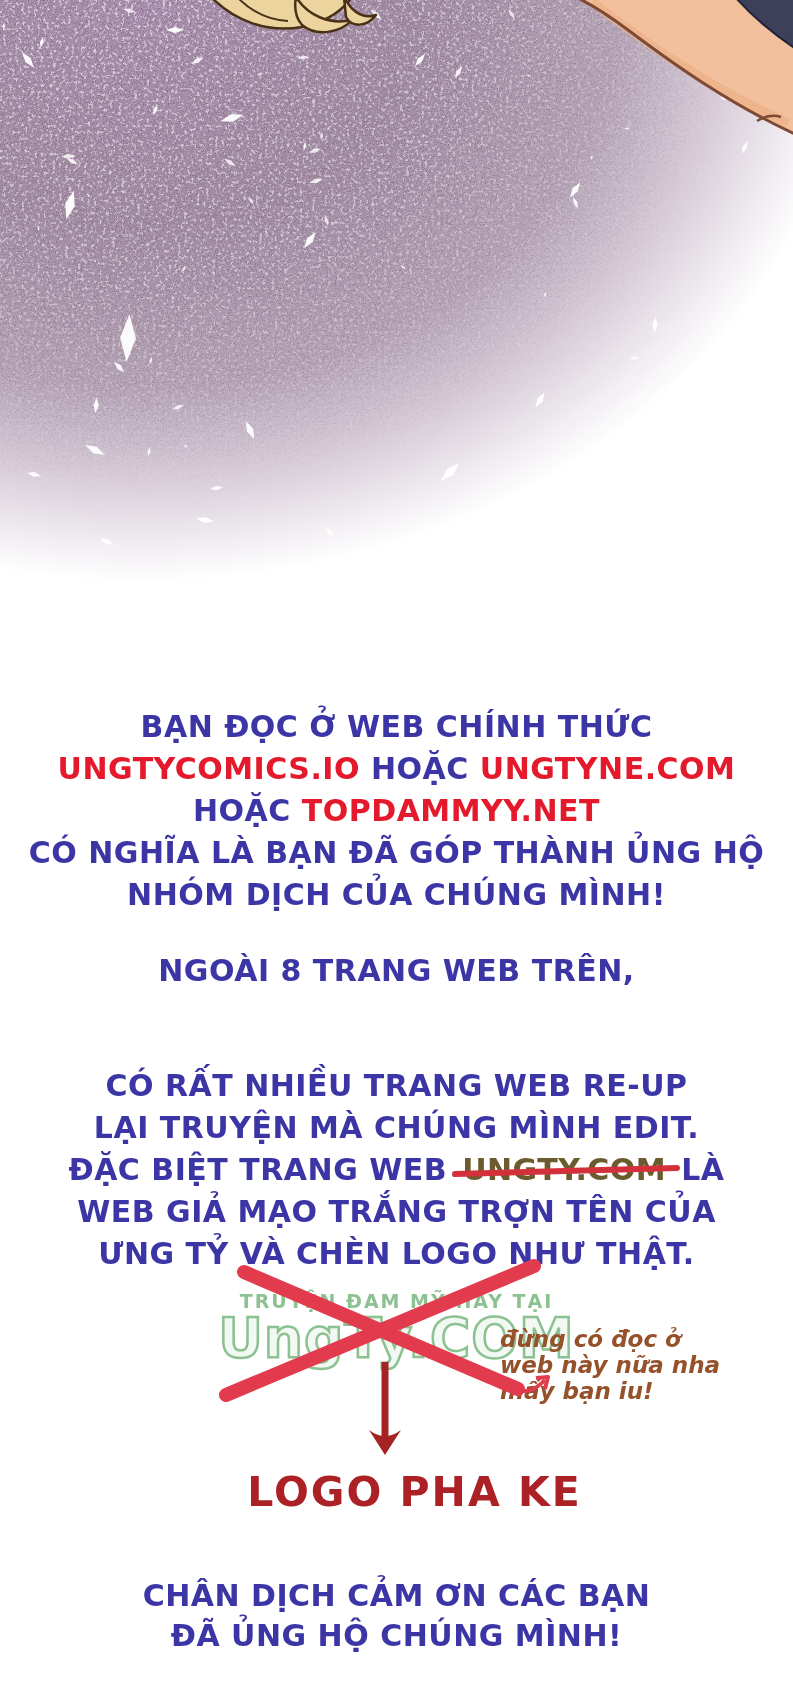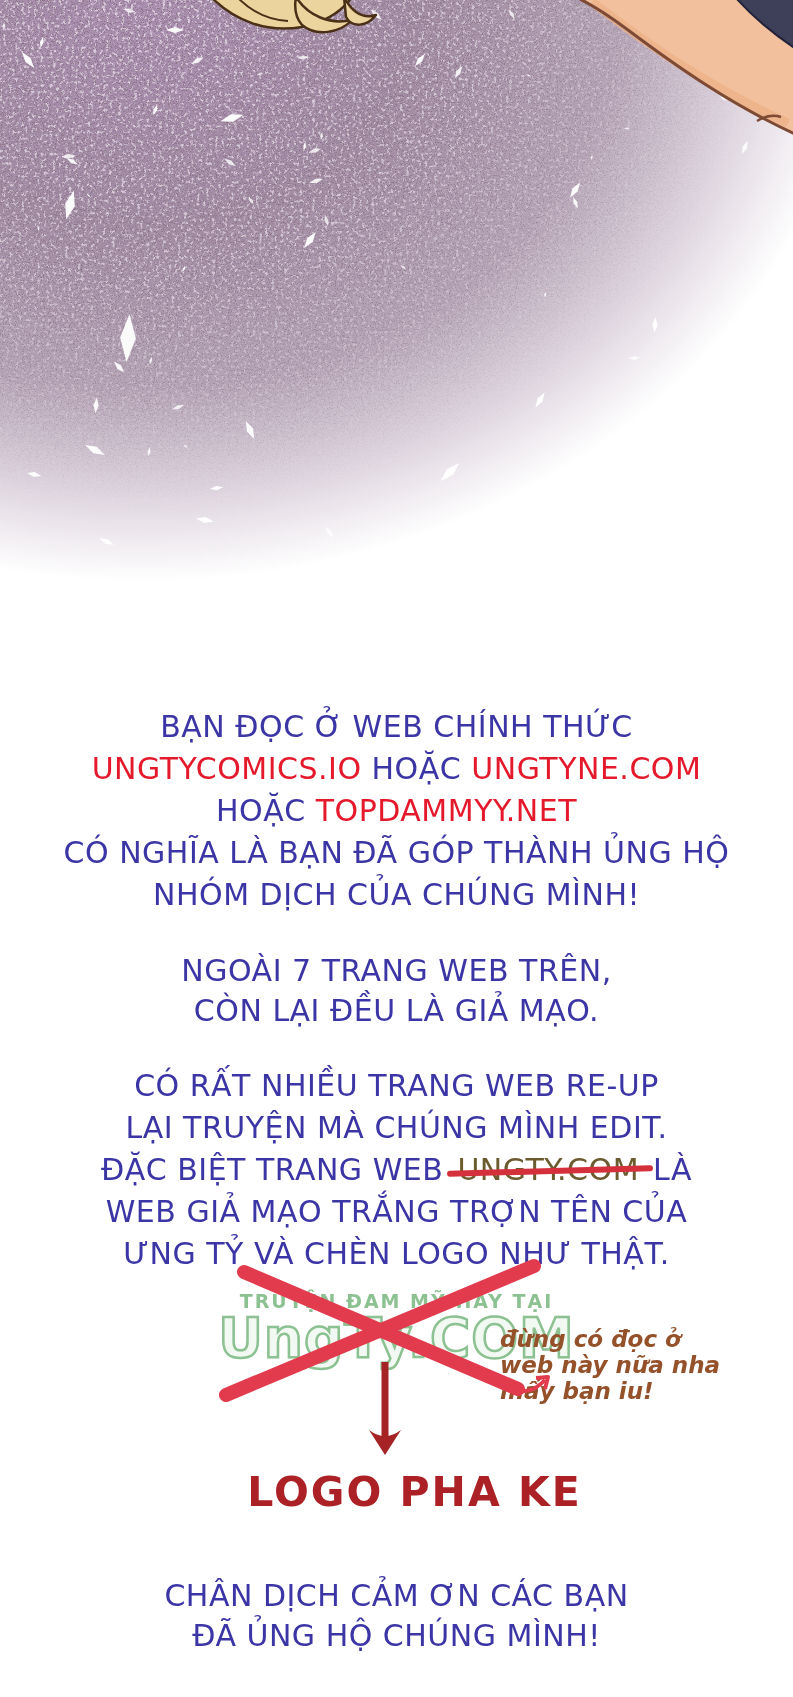--- a/index.html
+++ b/index.html
@@ -3,21 +3,21 @@
 <meta charset="utf-8">
 <style>
   html,body{margin:0;padding:0;background:#888;}
   .page{
     position:relative;width:793px;height:1697px;margin:0 auto;
     background:#fff;overflow:hidden;
     font-family:"DejaVu Sans","Liberation Sans",sans-serif;
   }
   .artwork{position:absolute;top:0;left:0;display:block;}
   section,.zone{position:absolute;left:0;width:793px;box-sizing:border-box;}
-  .line{margin:0;text-align:center;font-weight:400;line-height:42px;font-size:30px;letter-spacing:0.5px;}
+  .line{margin:0;text-align:center;font-weight:700;line-height:42px;font-size:30px;letter-spacing:0.5px;}
   .blue{color:var(--blue);}
   .red{color:var(--red);}
   .sec-notice{top:706px;}
   .sec-fake{top:951px;}
   .sec-fake .line{line-height:40px;}
   .sec-reup{top:1065px;}
   .struck{
     color:var(--struck-site);position:relative;display:inline-block;padding:0 4px;
   }
   .struck::after{
@@ -168,22 +168,21 @@
 
   <section class="sec-notice">
     <p class="line blue">BẠN ĐỌC Ở WEB CHÍNH THỨC</p>
     <p class="line"><span class="red">UNGTYCOMICS.IO</span> <span class="blue">HOẶC</span> <span class="red">UNGTYNE.COM</span></p>
     <p class="line"><span class="blue">HOẶC</span> <span class="red">TOPDAMMYY.NET</span></p>
     <p class="line blue">CÓ NGHĨA LÀ BẠN ĐÃ GÓP THÀNH ỦNG HỘ</p>
     <p class="line blue">NHÓM DỊCH CỦA CHÚNG MÌNH!</p>
   </section>
 
   <section class="sec-fake">
-    <p class="line blue">NGOÀI 7 TRANG WEB TRÊN,</p>
-    <p class="line blue">CÒN LẠI ĐỀU LÀ GIẢ MẠO.</p>
+    <p class="line blue">NGOÀI 8 TRANG WEB TRÊN,</p>
   </section>
 
   <section class="sec-reup">
     <p class="line blue">CÓ RẤT NHIỀU TRANG WEB RE-UP</p>
     <p class="line blue">LẠI TRUYỆN MÀ CHÚNG MÌNH EDIT.</p>
     <p class="line blue"><span>ĐẶC BIỆT TRANG WEB</span> <span class="struck">UNGTY.COM</span> <span>LÀ</span></p>
     <p class="line blue">WEB GIẢ MẠO TRẮNG TRỢN TÊN CỦA</p>
     <p class="line blue">ƯNG TỶ VÀ CHÈN LOGO NHƯ THẬT.</p>
   </section>
 

